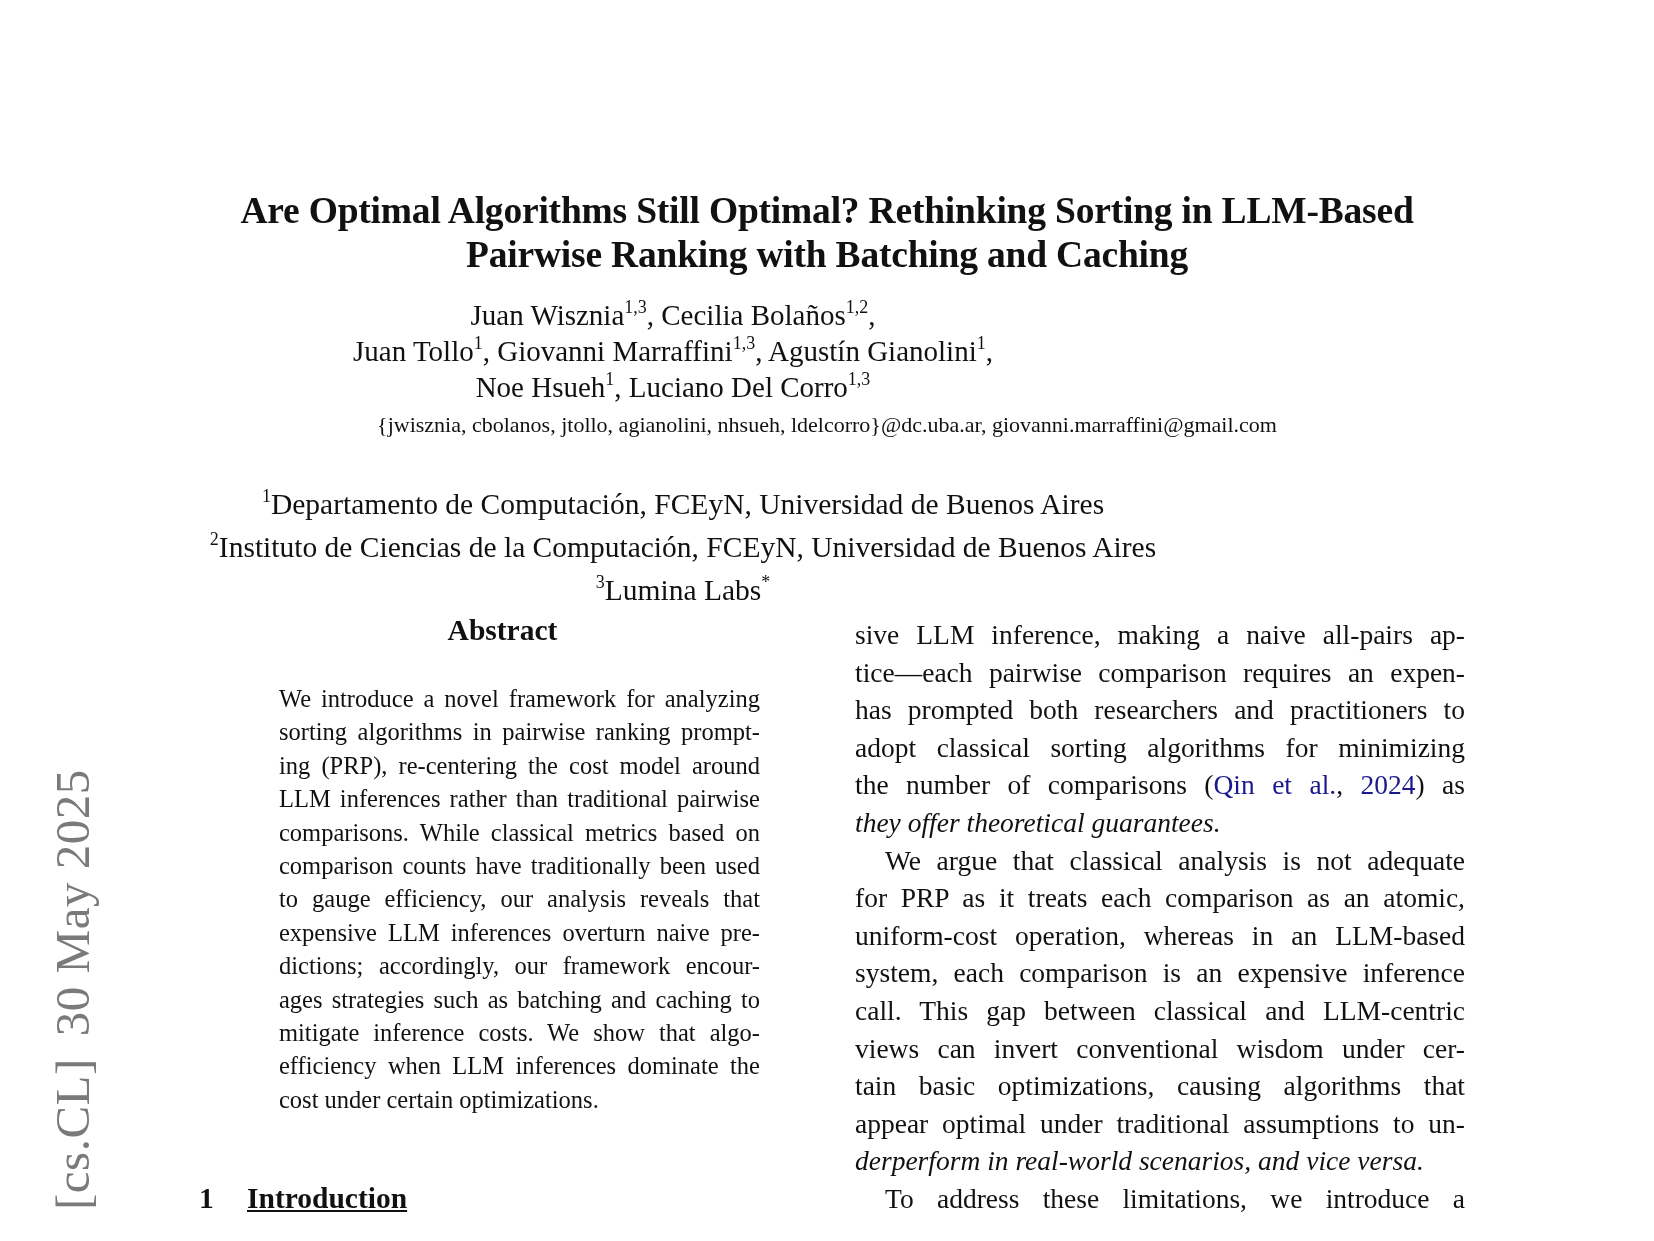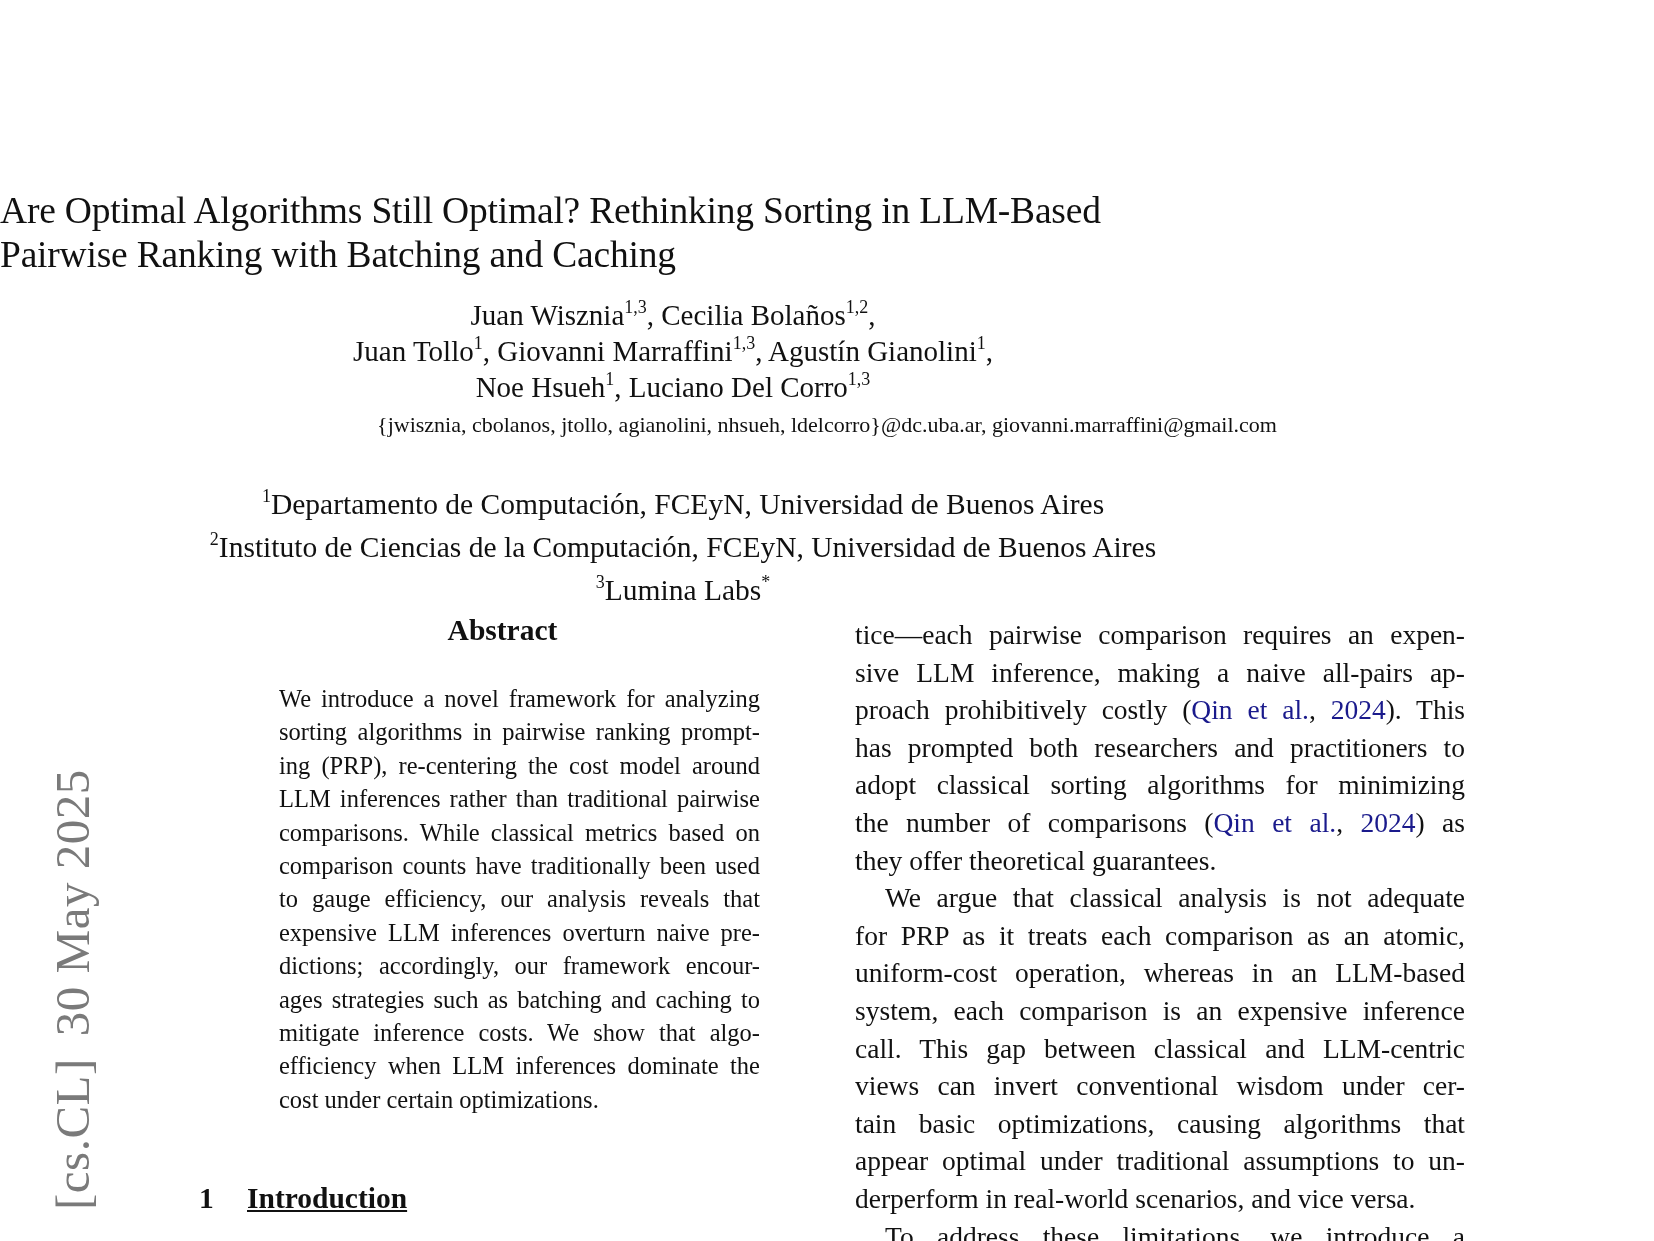--- a/index.html
+++ b/index.html
@@ -27,21 +27,22 @@
       color: #7a7a7a;
       letter-spacing: 0.5px;
     }
     .arxiv-stamp .sep { display: inline-block; width: 22px; }
 
     .title {
       position: absolute;
       left: 0;
       width: 1654px;
       top: 189px;
-      font-weight: normal;
+      text-align: center;
+      font-weight: bold;
       font-size: 37.5px;
       line-height: 44px;
       letter-spacing: -0.2px;
     }
     .authors {
       position: absolute;
       left: 0;
       width: 1308px;
       top: 299px;
       text-align: center;
@@ -119,21 +120,21 @@
       width: 610px;
       font-size: 27.5px;
       line-height: 37.6px;
     }
     .right-col .ln {
       display: block;
       text-align: justify;
       text-align-last: justify;
       white-space: nowrap;
     }
-    .right-col .ln.last { text-align-last: left; }
+    .right-col .ln.last { text-align-last: left; font-style: italic; }
     .right-col .ln.indent { padding-left: 30px; }
     .cite { color: #1a1a8c; }
   </style>
 </head>
 <body>
 
 <div class="arxiv-stamp"><span>[cs.CL]</span><span class="sep"></span><span>30 May 2025</span></div>
 
 <div class="title">
   <div>Are Optimal Algorithms Still Optimal? Rethinking Sorting in LLM-Based</div>
@@ -174,23 +175,22 @@
   <span class="ln">dictions; accordingly, our framework encour-</span>
   <span class="ln">ages strategies such as batching and caching to</span>
   <span class="ln">mitigate inference costs.  We show that algo-</span>
   <span class="ln">efficiency when LLM inferences dominate the</span>
   <span class="ln last">cost under certain optimizations.</span>
 </div>
 
 <div class="section-heading"><span class="num">1</span><span>Introduction</span></div>
 
 <div class="right-col">
+  <span class="ln">sive LLM inference, making a naive all-pairs ap-</span>
   <span class="ln">tice—each pairwise comparison requires an expen-</span>
-  <span class="ln">sive LLM inference, making a naive all-pairs ap-</span>
-  <span class="ln"><span>proach prohibitively costly (</span><a class="cite">Qin et al.</a><span>, </span><a class="cite">2024</a><span>). This</span></span>
   <span class="ln">has prompted both researchers and practitioners to</span>
   <span class="ln">adopt classical sorting algorithms for minimizing</span>
   <span class="ln"><span>the number of comparisons (</span><a class="cite">Qin et al.</a><span>, </span><a class="cite">2024</a><span>) as</span></span>
   <span class="ln last">they offer theoretical guarantees.</span>
   <span class="ln indent">We argue that classical analysis is not adequate</span>
   <span class="ln">for PRP as it treats each comparison as an atomic,</span>
   <span class="ln">uniform-cost operation, whereas in an LLM-based</span>
   <span class="ln">system, each comparison is an expensive inference</span>
   <span class="ln">call. This gap between classical and LLM-centric</span>
   <span class="ln">views can invert conventional wisdom under cer-</span>

